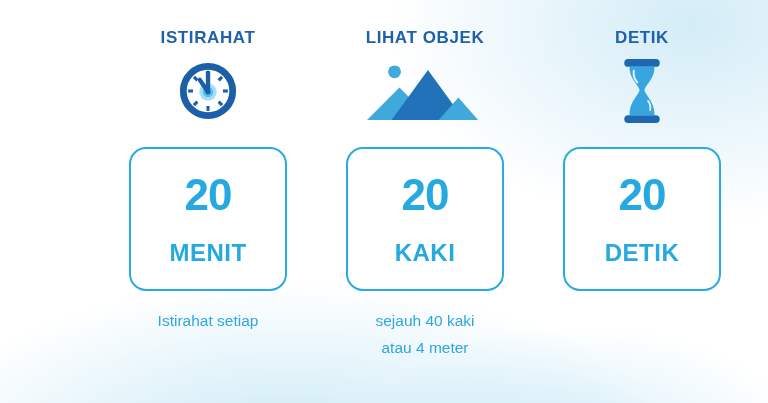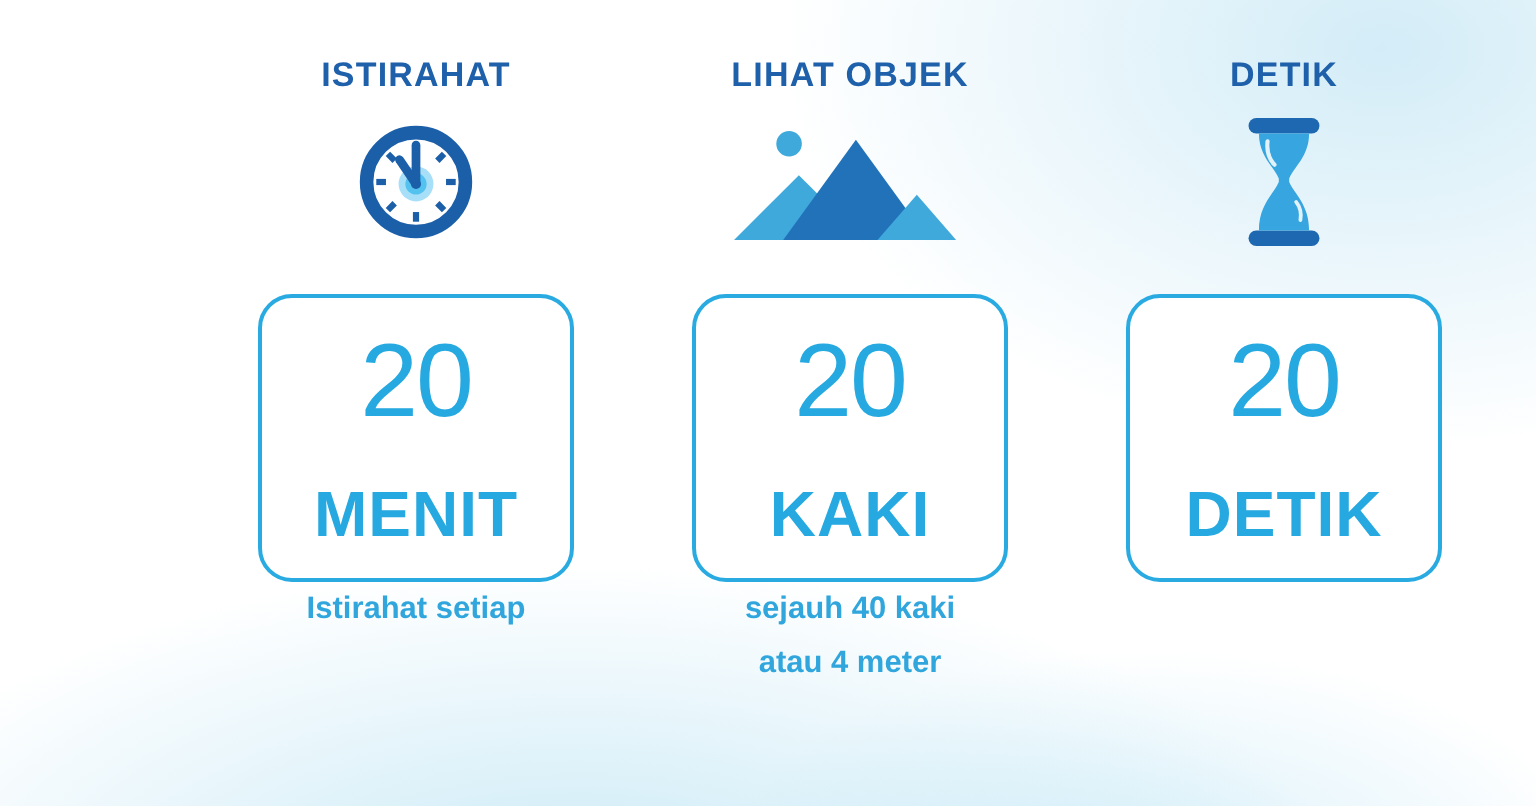--- a/index.html
+++ b/index.html
@@ -50,38 +50,38 @@
     box-sizing: border-box;
     background: #ffffff;
     border: 2px solid #29ABE2;
     border-radius: 17px;
     display: flex;
     flex-direction: column;
     align-items: center;
     justify-content: center;
   }
   .value-number {
-    font-size: 52px;
-    font-weight: normal;
+    font-size: 44px;
+    font-weight: bold;
     color: #25A9E0;
     line-height: 1;
     letter-spacing: -1px;
   }
   .value-unit {
-    font-size: 32px;
+    font-size: 24px;
     font-weight: bold;
     color: #25A9E0;
     letter-spacing: 0.5px;
     margin-top: 24px;
     line-height: 1;
   }
   .caption {
-    margin-top: 1px;
+    margin-top: 17px;
     font-size: 15.5px;
-    font-weight: bold;
+    font-weight: normal;
     color: #30A6DD;
     line-height: 1.72;
     text-align: center;
     white-space: nowrap;
   }
   svg { display: block; }
 </style>
 </head>
 <body>
 

